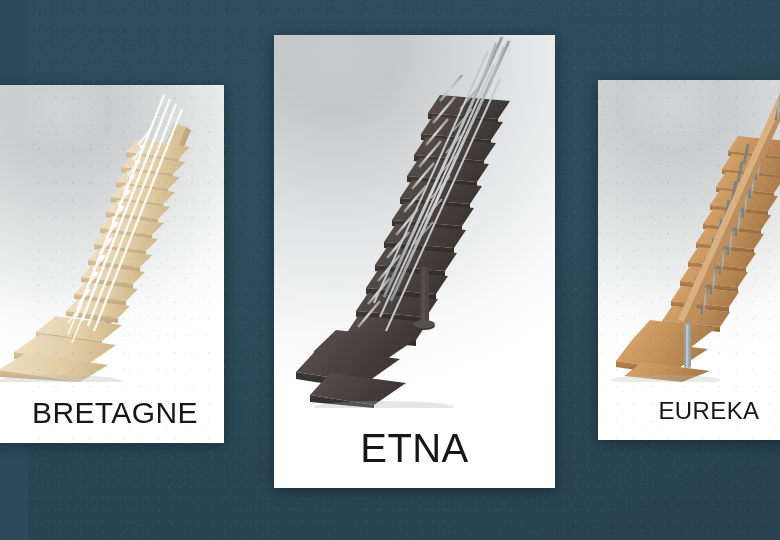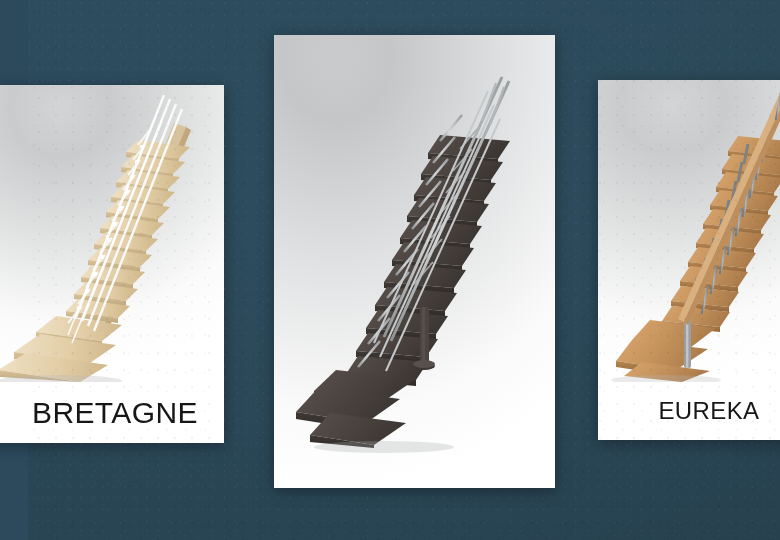--- a/index.html
+++ b/index.html
@@ -329,20 +329,23 @@
           </g>
 
           <g stroke="#b5b8ba" stroke-width="2.2" fill="none">
             <line x1="222" y1="8" x2="208" y2="46"></line>
             <line x1="230" y1="12" x2="216" y2="50"></line>
           </g>
           <ellipse cx="110" cy="372" rx="70" ry="6" fill="#a9abad" opacity=".3"></ellipse>
         </svg>
       </div>
     </div>
+    <div class="label">
+      <span>ETNA</span>
+    </div>
   </div>
 
   <div class="card right">
     <div class="photo">
       <div class="stair">
         <svg viewBox="0 0 248 302" preserveAspectRatio="xMidYMid meet">
           <defs>
             <linearGradient id="oak" x1="0" y1="0" x2="1" y2="0.2">
               <stop offset="0" stop-color="#d7a56c"></stop>
                 <stop offset=".5" stop-color="#c4925b"></stop>

